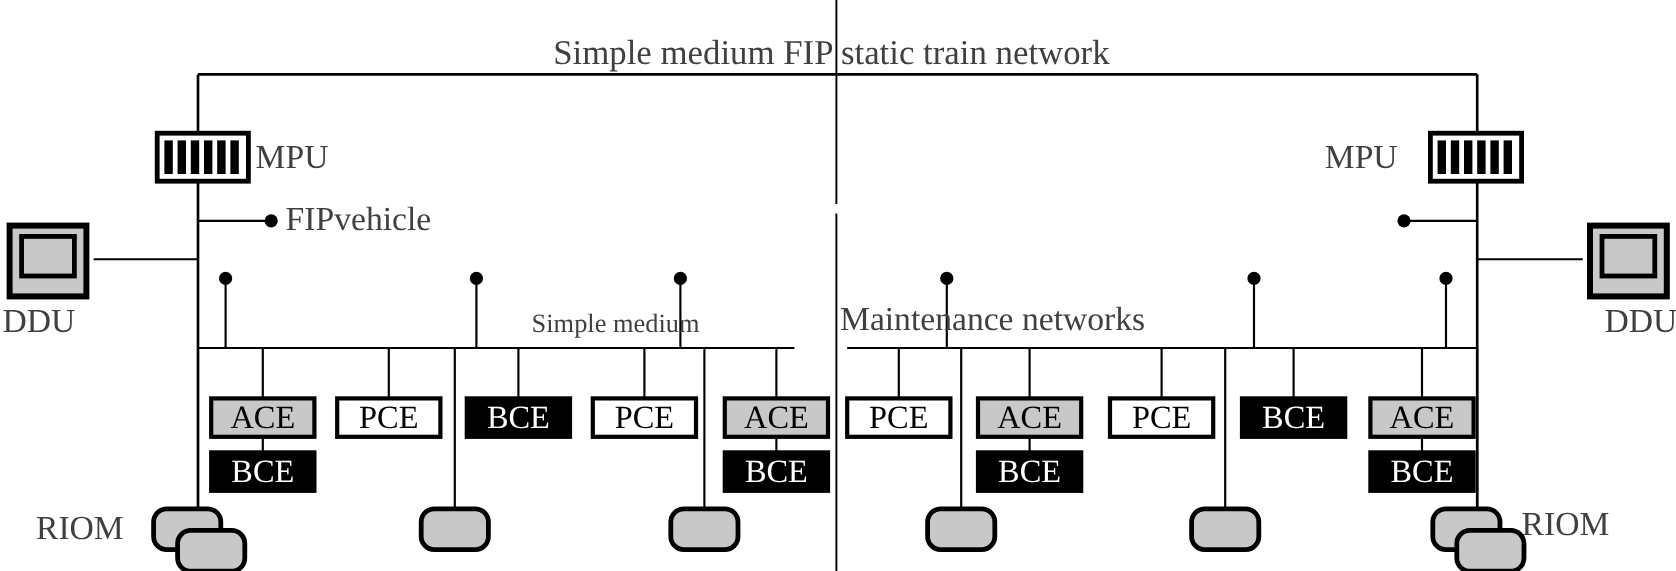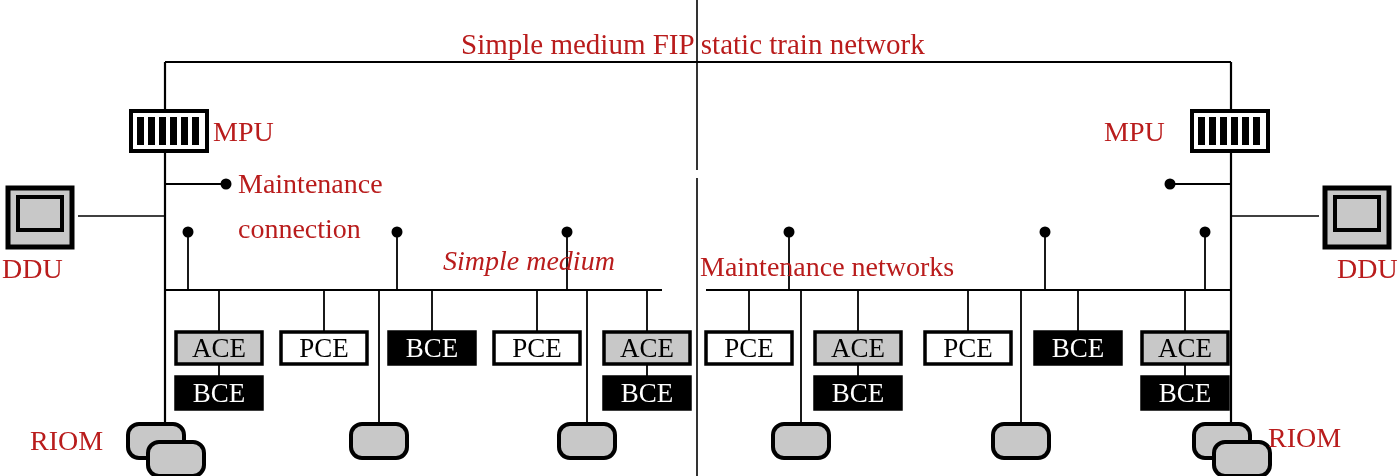--- a/index.html
+++ b/index.html
@@ -1,19 +1,19 @@
 <!DOCTYPE html>
 <html><head>
 <meta charset="utf-8">
 <style>
   html,body{margin:0;padding:0;background:#ffffff;}
   body{font-family:"Liberation Serif","DejaVu Serif",serif;}
   #stage{position:relative;width:1397px;height:476px;background:#fff;overflow:hidden;}
   #stage svg{position:absolute;left:0;top:0;}
-  .lbl{position:absolute;white-space:nowrap;color:#b91c1c;font-family:"Liberation Serif","DejaVu Serif",serif;}
+  .lbl{position:absolute;white-space:nowrap;color:#404040;font-family:"Liberation Serif","DejaVu Serif",serif;}
 </style>
 </head>
 <body>
 
 <div id="stage">
 
   <svg width="1397" height="476" viewBox="0 0 1397 476">
 
     <line x1="697" y1="0" x2="697" y2="170" stroke="#000" stroke-width="1.6"></line>
     <line x1="697" y1="178" x2="697" y2="476" stroke="#000" stroke-width="1.6"></line>
@@ -175,22 +175,21 @@
   </svg>
 
   <div class="lbl" style="left:461px;top:28px;font-size:29px;">Simple medium FIP static train network</div>
 
   <div class="lbl" style="left:213px;top:116px;font-size:28px;">MPU</div>
   <div class="lbl" style="left:1104px;top:116px;font-size:28px;">MPU</div>
 
   <div class="lbl" style="left:2px;top:253px;font-size:28px;">DDU</div>
   <div class="lbl" style="left:1337px;top:253px;font-size:28px;">DDU</div>
 
-  <div class="lbl" style="left:238px;top:168px;font-size:28px;">Maintenance</div>
-  <div class="lbl" style="left:238px;top:213px;font-size:28px;">connection</div>
+  <div class="lbl" style="left:238px;top:168px;font-size:28px;">FIPvehicle</div>
 
-  <div class="lbl" style="left:443px;top:245px;font-size:28px;font-style:italic;">Simple medium</div>
+  <div class="lbl" style="left:443px;top:257px;font-size:22px;">Simple medium</div>
   <div class="lbl" style="left:700px;top:251px;font-size:28px;">Maintenance networks</div>
 
   <div class="lbl" style="left:30px;top:425px;font-size:28px;">RIOM</div>
   <div class="lbl" style="left:1268px;top:422px;font-size:28px;">RIOM</div>
 
 </div>
 
 </body></html>

